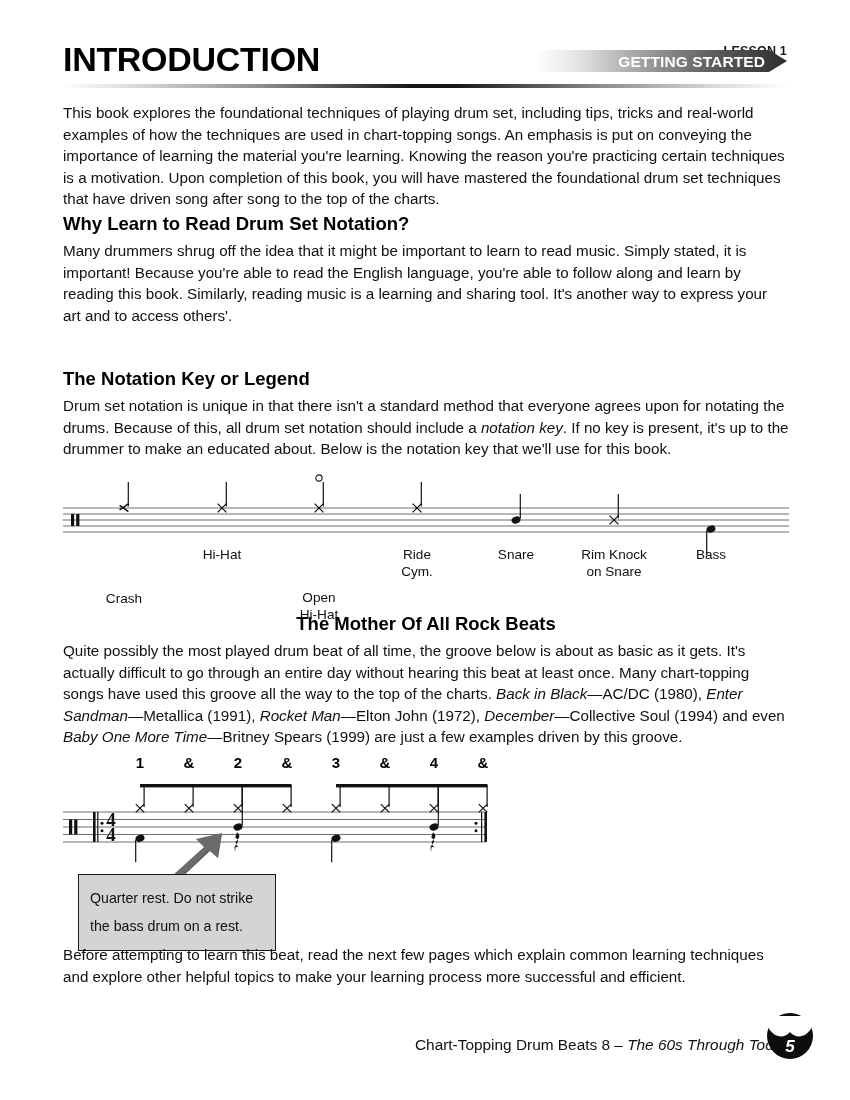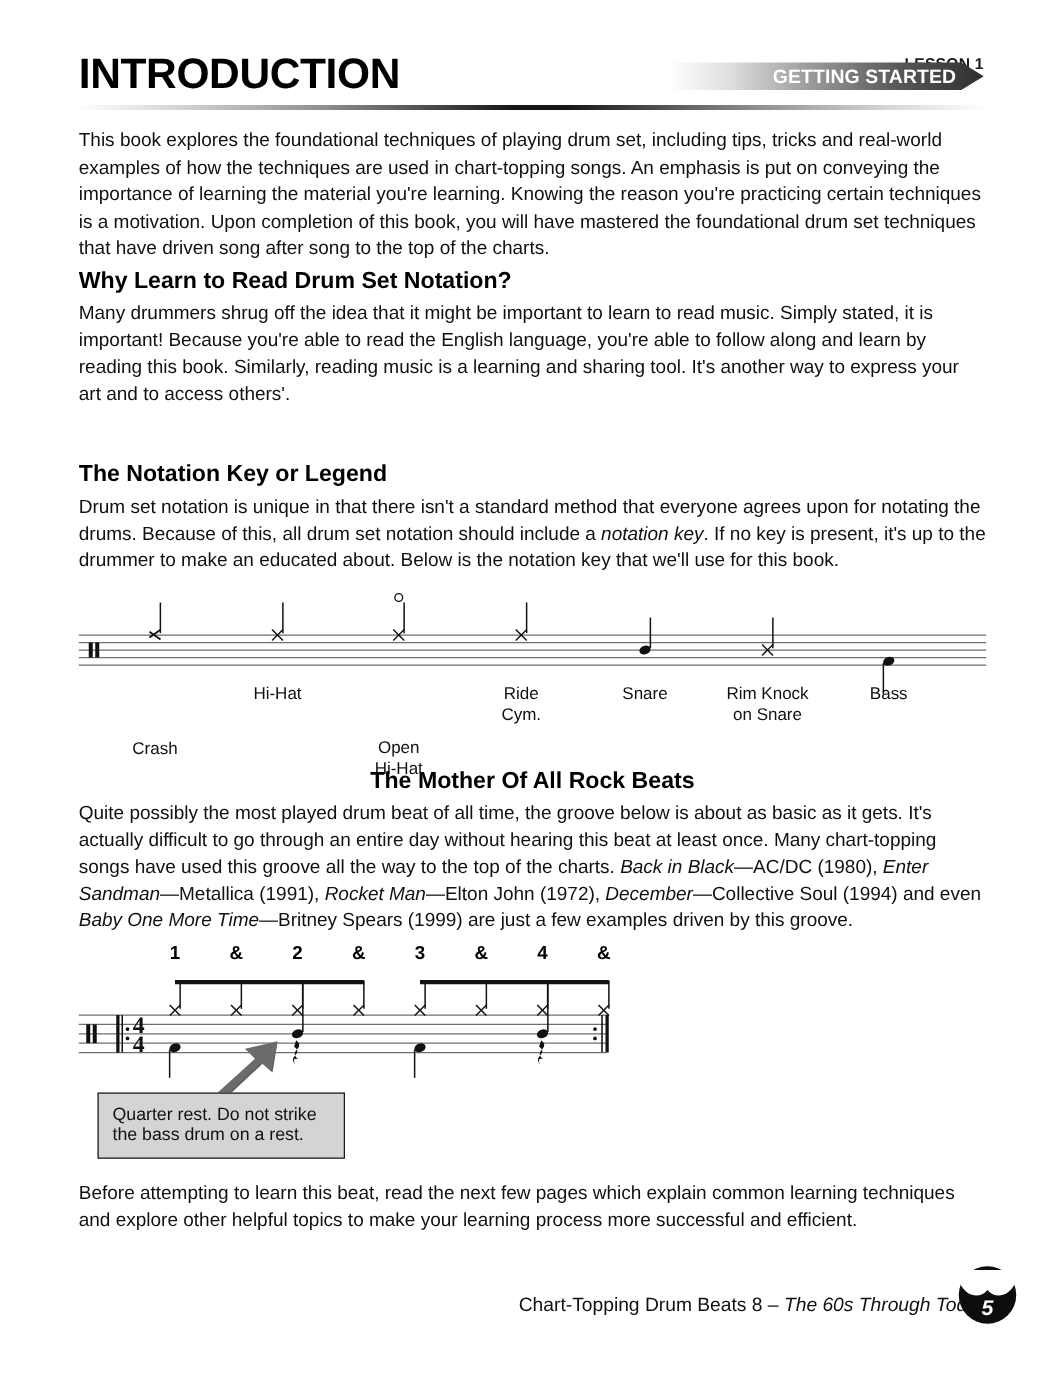--- a/index.html
+++ b/index.html
@@ -67,21 +67,21 @@
   .count{
     position:absolute; font-size:15px; font-weight:bold; color:#000;
     text-align:center; width:22px;
   }
 
   
   .callout{
     position:absolute; left:78px; top:874px;
     width:198px; padding:9px 11px 10px 11px;
     background:#d4d4d4; border:1.6px solid #1a1a1a;
-    font-size:14.2px; line-height:16px; color:#111;
+    font-size:14.2px; line-height:28px; color:#111;
     box-sizing:border-box;
   }
 
   
   .footer-text{
     position:absolute; left:0; top:1036px; width:790px;
     text-align:right; font-size:15.4px; color:#111;
   }
   .footer-text .ital{ font-style:italic; }
   .badge{

